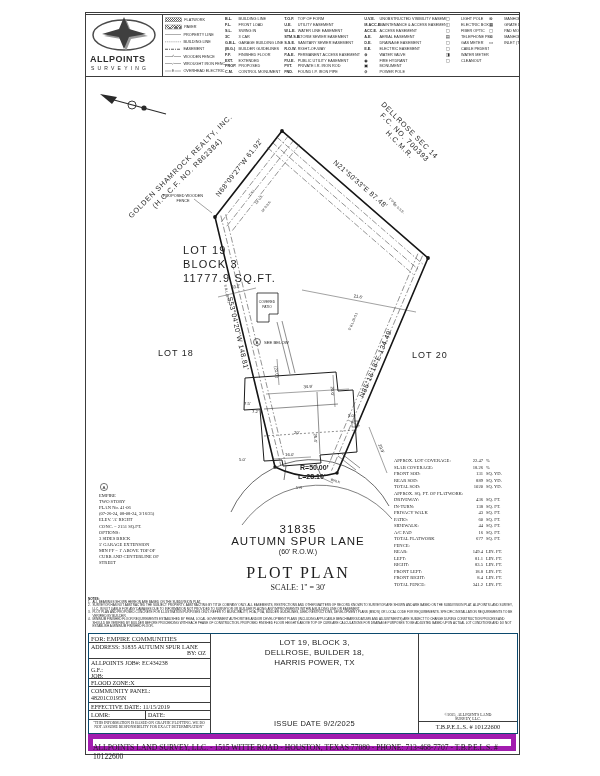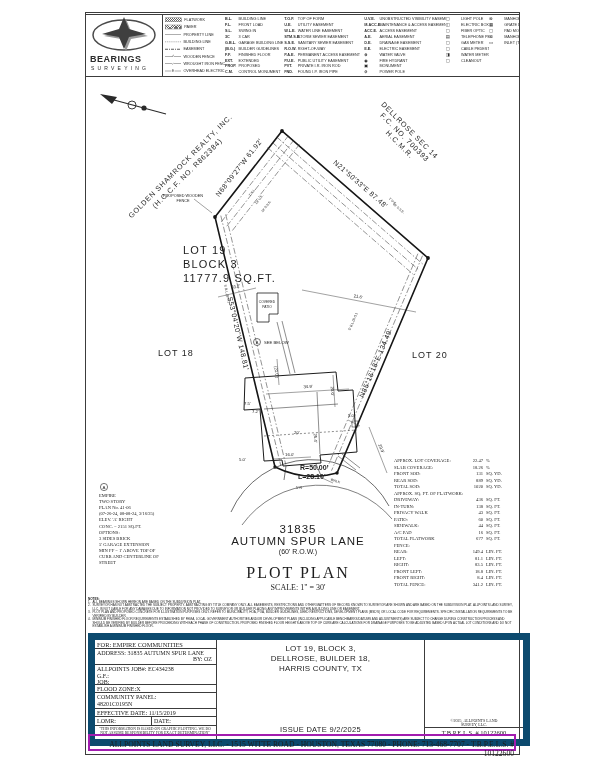--- a/index.html
+++ b/index.html
@@ -33,21 +33,21 @@
   .drawing{position:absolute;left:86px;top:76px;}
   .drawing text{fill:#1d1d1d;}
   
   .notes-wrap{position:absolute;left:88px;top:597px;width:428px;height:35px;overflow:hidden;}
   .notes-inner{width:951px;transform:scale(0.45);transform-origin:0 0;font-size:6.8px;line-height:7.6px;color:#222;}
   .nhead{font-weight:bold;}
   .note{display:flex;}
   .nnum{width:10px;flex:none;}
   .ntext{flex:1;}
   
-  .infobar{position:absolute;left:88px;top:633px;width:428px;height:99px;border:7px solid #0c4a6e;display:flex;font-family:"Liberation Serif",serif;}
+  .infobar{position:absolute;left:88px;top:633px;width:428px;height:99px;border:1px solid #0c4a6e;display:flex;font-family:"Liberation Serif",serif;}
   .ib-left{width:121px;flex:none;border-right:1px solid #3c3c3c;display:flex;flex-direction:column;font-size:6px;}
   .ib-left>div{padding:1px 2px 0 2px;box-sizing:border-box;}
   .bb{border-bottom:1px solid #3c3c3c;}
   .ib-r1{height:9px;font-size:6.4px;}
   .ib-r2{height:16px;}
   .ib-by{text-align:right;padding-right:2px;}
   .ib-r3{height:20px;line-height:6.6px;}
   .ib-r4{height:8px;}
   .ib-r5{height:16px;line-height:7px;}
   .ib-r6{height:8px;}
@@ -57,37 +57,37 @@
   .ib-r8{flex:1;overflow:hidden;position:relative;}
   .disc{width:200px;transform:scale(0.58);transform-origin:0 0;font-size:6.5px;line-height:6.8px;text-align:center;}
   .ib-mid{flex:1;position:relative;text-align:center;font-family:"Liberation Sans",sans-serif;}
   .ib-mid .tb-lines{padding-top:4px;font-size:8px;line-height:10px;letter-spacing:.2px;}
   .issue-date{position:absolute;bottom:5px;left:0;right:0;font-size:7.5px;letter-spacing:.3px;}
   .ib-right{width:98px;flex:none;border-left:1px solid #3c3c3c;position:relative;}
   .cr-lines{position:absolute;bottom:11px;left:0;right:0;text-align:center;overflow:hidden;height:10px;}
   .cr-inner{transform:scale(0.62);transform-origin:50% 0;font-size:6.5px;line-height:7px;}
   .cr-pels{position:absolute;bottom:0;left:0;right:0;height:10px;border-top:1px solid #3c3c3c;text-align:center;font-size:6.5px;padding-top:1px;}
   
-  .footer-box{position:absolute;left:88px;top:734px;width:428px;height:17px;border:2px solid #a21caf;
-    font-family:"Liberation Serif",serif;font-size:7.6px;text-align:right;padding-top:4px;box-sizing:border-box;}
+  .footer-box{position:absolute;left:88px;top:734px;width:428px;height:17px;border:5px solid #a21caf;
+    font-family:"Liberation Serif",serif;font-size:7.6px;text-align:left;padding-top:4px;box-sizing:border-box;}
 </style>
 </head>
 <body>
 
 <div class="screen">
   <div class="sheet"></div>
 
   <div class="legend">
     <div class="logo">
       <svg width="76" height="38">
         <ellipse cx="38" cy="20" rx="31" ry="15" fill="none" stroke="#4a4a4a" stroke-width="1.5"></ellipse>
         <polygon points="40,4 45,16 62,21 45,24 40,36 35,24 18,21 35,16" fill="#9a9a9a"></polygon>
         <polygon points="38,2 43,14 60,19 43,22 38,34 33,22 16,19 33,14" fill="#3f3f3f"></polygon>
       </svg>
-      <div class="lg-name">BEARINGS</div>
+      <div class="lg-name">ALLPOINTS</div>
       <div class="lg-sub">SURVEYING</div>
     </div>
     <div class="legend-scale">
       <div id="legend-cols">
           <div class="lcol c-lines">
             <div class="lrow">
               <span class="lsamp ls-flatwork"></span>
               <span class="llab">FLATWORK</span>
             </div>
             <div class="lrow">
@@ -557,21 +557,21 @@
         <span>DATE:</span>
       </div>
       <div class="ib-r8">
         <div class="disc">"THIS INFORMATION IS BASED ON GRAPHIC PLOTTING. WE DO NOT ASSUME RESPONSIBILITY FOR EXACT DETERMINATION"</div>
       </div>
     </div>
     <div class="ib-mid">
       <div class="tb-lines">
         <div>LOT 19, BLOCK 3,</div>
         <div>DELLROSE, BUILDER 18,</div>
-        <div>HARRIS COUNTY, TX</div>
+        <div>HARRIS POWER, TX</div>
       </div>
       <div class="issue-date">ISSUE DATE 9/2/2025</div>
     </div>
     <div class="ib-right">
       <div class="cr-lines">
         <div class="cr-inner">
           <div>©2025, ALLPOINTS LAND SURVEY, LLC.</div>
           <div>All Rights Reserved.</div>
         </div>
       </div>

